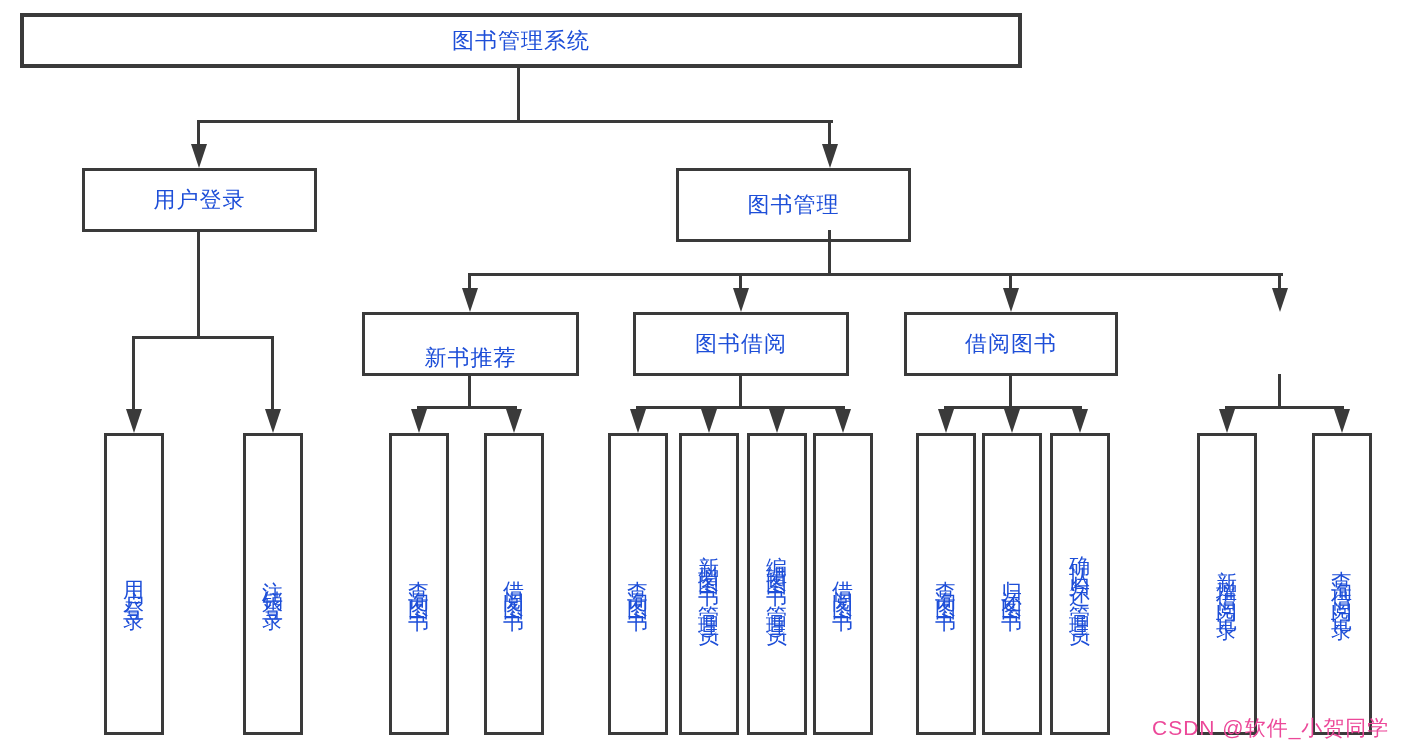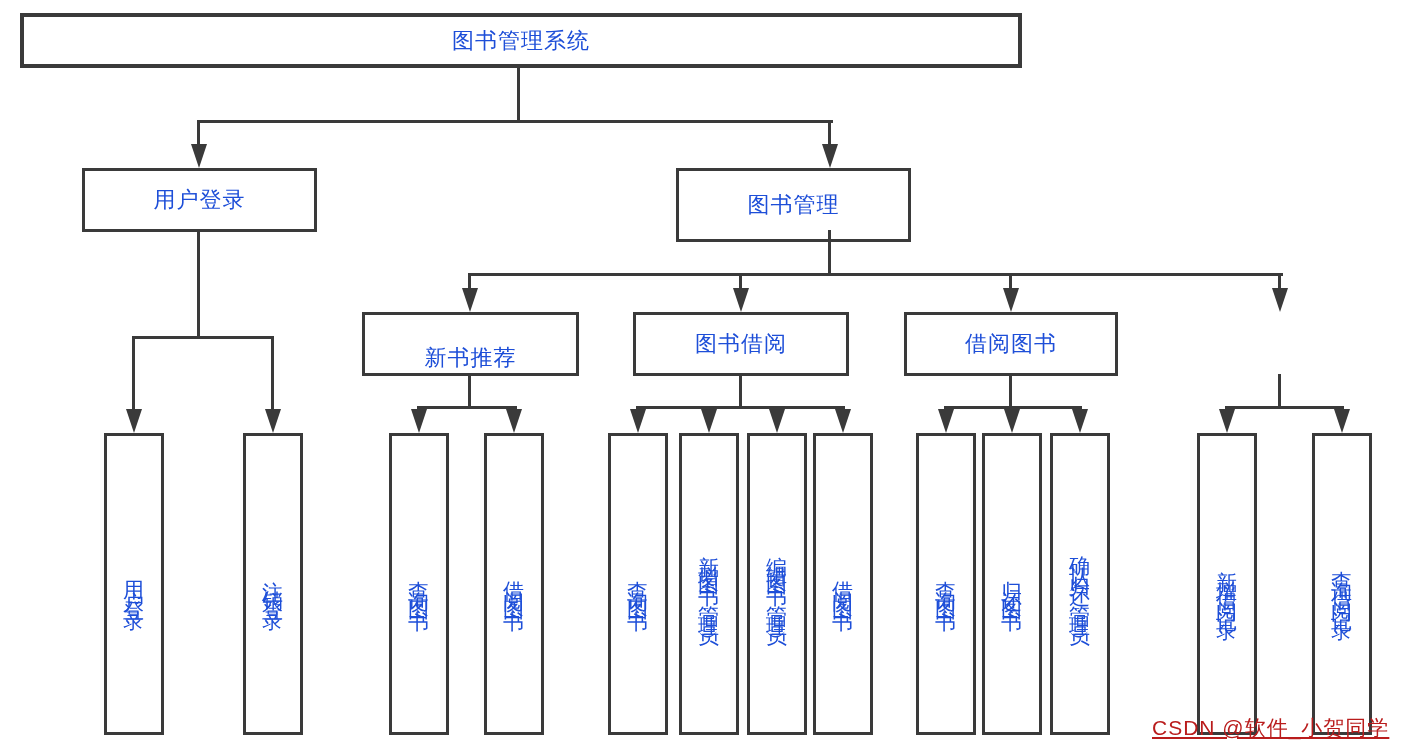--- a/index.html
+++ b/index.html
@@ -21,21 +21,21 @@
   .line { position:absolute; background:#3a3a3a; }
   .h { height:3px; }
   .v { width:3px; }
   .arrow {
     position:absolute; width:0; height:0;
     border-left:8px solid transparent; border-right:8px solid transparent;
     border-top:24px solid #3a3a3a;
   }
   .watermark {
     position:absolute; left:1152px; top:714px; font-size:21px;
-    color:#b91c1c; letter-spacing:1px; white-space:nowrap;text-decoration:underline;
+    color:#ec4899; letter-spacing:1px; white-space:nowrap;
   }
 </style>
 </head>
 <body>
 
 <div id="canvas">
 
   <div class="box root" style="left:20px; top:13px; width:1002px; height:55px;">
     <span class="hlabel">图书管理系统</span>
   </div>

